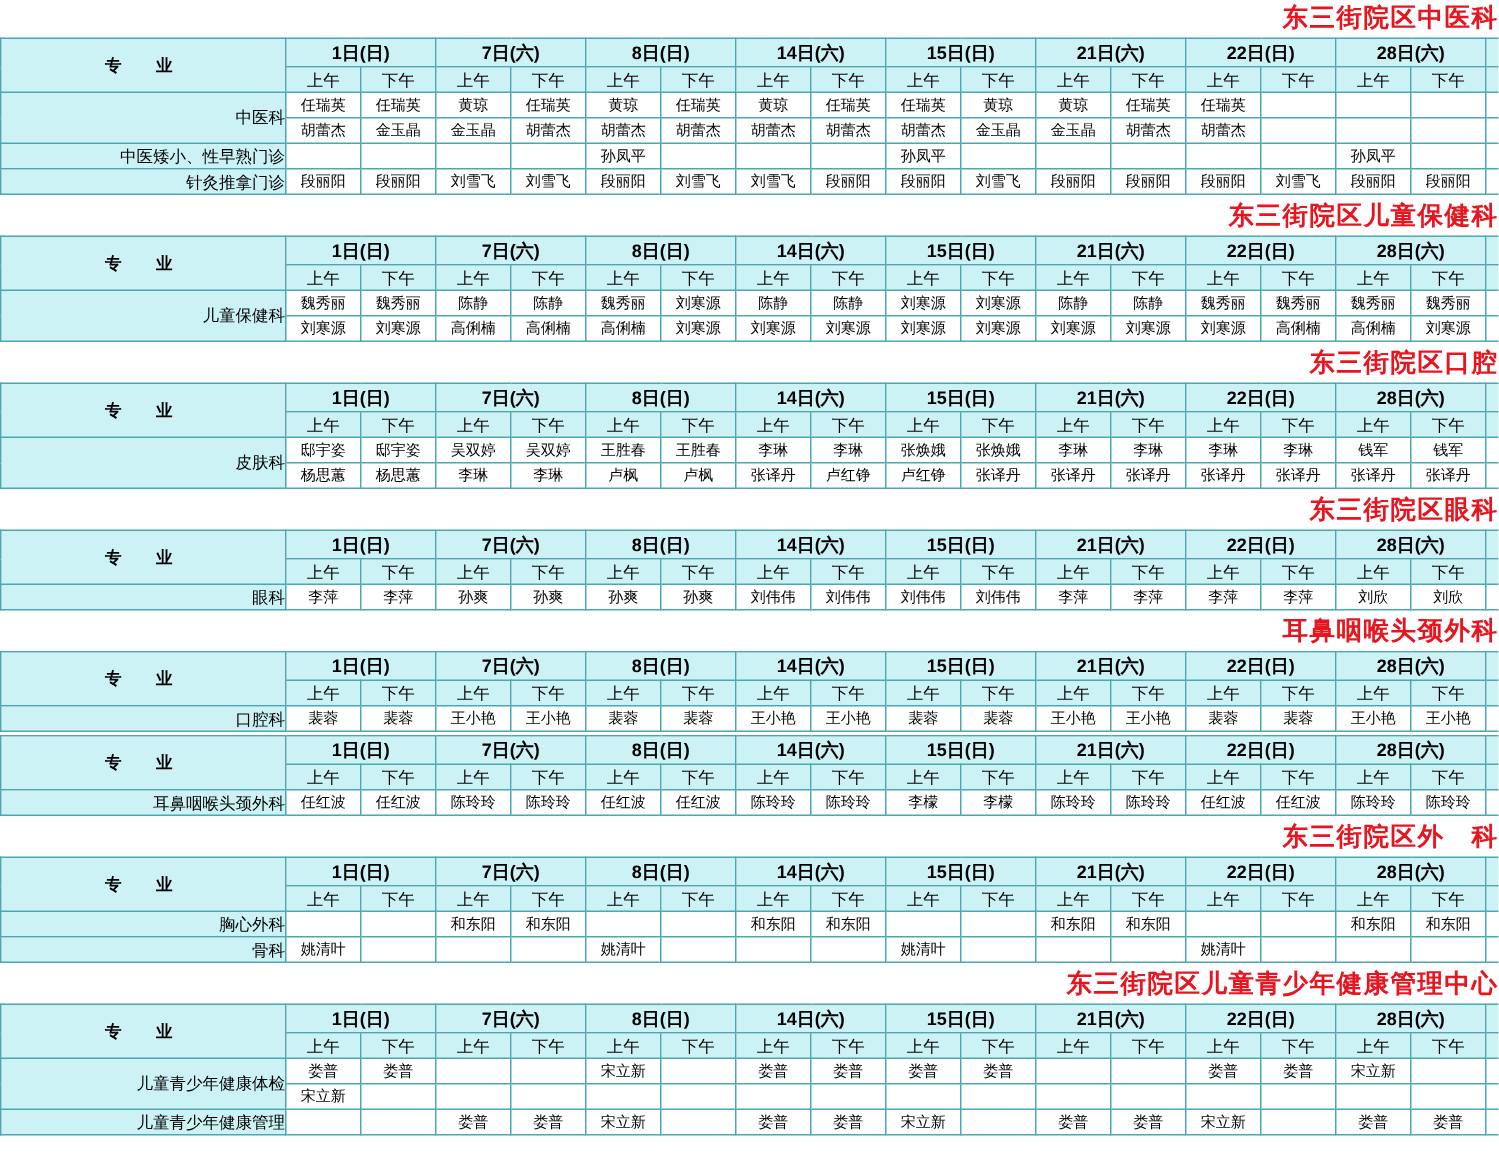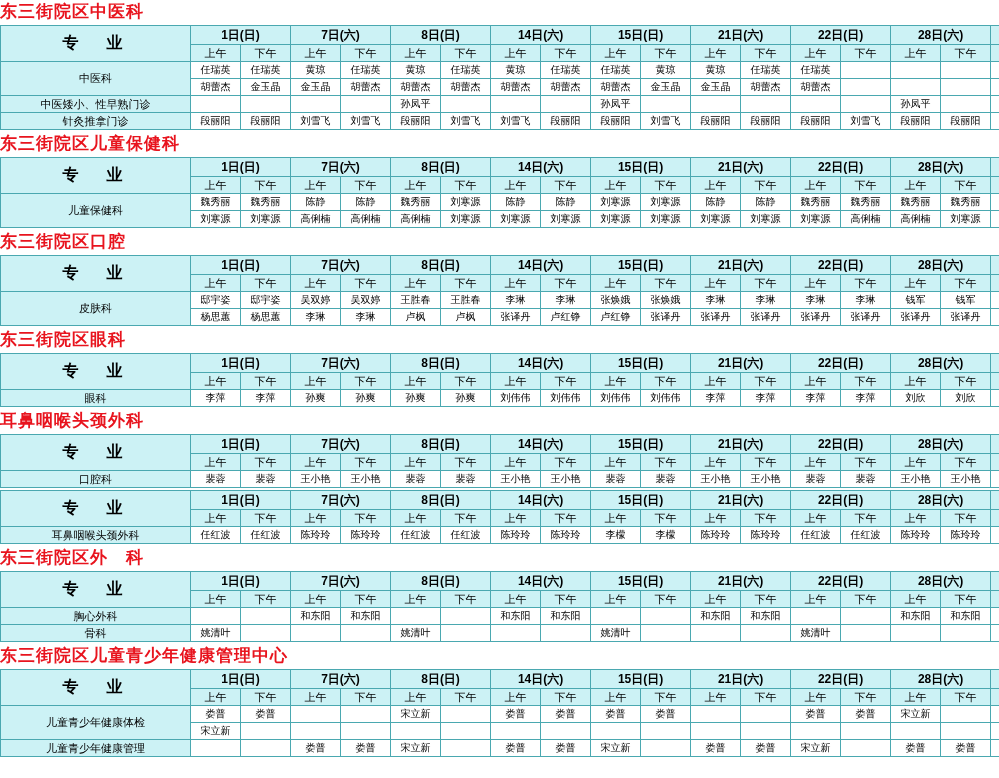--- a/index.html
+++ b/index.html
@@ -4,21 +4,21 @@
 <style>
   html,body{margin:0;padding:0;background:#ffffff;}
   body{
     font-family:"Liberation Sans","DejaVu Sans",sans-serif;
     width:999px;
     color:#000;
   }
   .page{width:999px;}
   .section{margin:0 0 2px 0;}
   .sec-title{
-    text-align:left;
+    text-align:right;
     color:#e8141e;
     font-weight:bold;
     font-size:17px;
     line-height:22px;
     letter-spacing:1px;
     padding:1px 0 2px 0;
   }
   table{
     border-collapse:collapse;
     width:999px;
@@ -30,39 +30,40 @@
     text-align:center;
     vertical-align:middle;
     padding:0;
     height:16px;
     overflow:hidden;
     white-space:nowrap;
   }
   .hdr-spec{
     background:#ccf2f5;
     font-weight:bold;
-    font-size:16px;
+    font-size:11px;
     letter-spacing:6px;
     width:190px;
   }
   .hdr-date{
     background:#ccf2f5;
     font-weight:bold;
     font-size:12px;
     height:18px;
   }
   .hdr-half{
     background:#ccf2f5;
     font-size:11px;
     height:16px;
   }
   .row-label{
     background:#ccf2f5;
     font-size:11px;
     width:190px;
+    text-align:right;
   }
   .cell{
     background:#ffffff;
     font-size:10px;
   }
   col.spec{width:190px;}
   col.half{width:50px;}
 </style>
 </head>
 <body>

